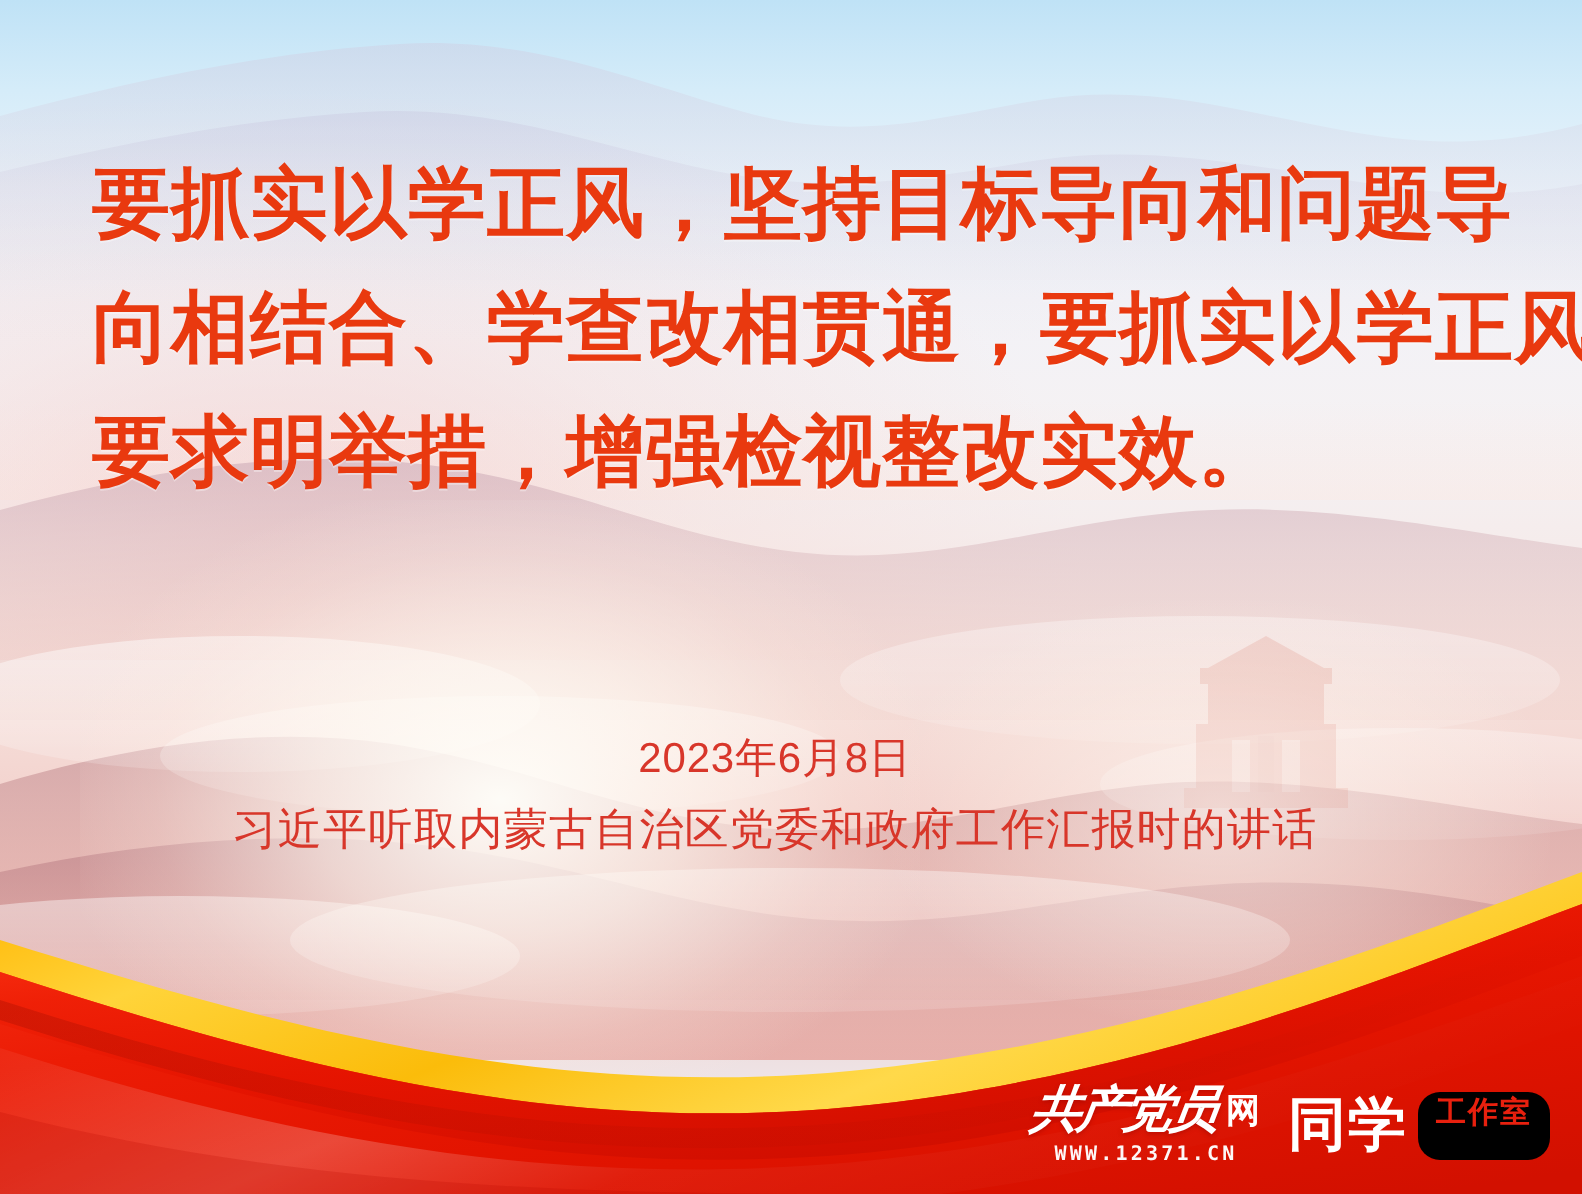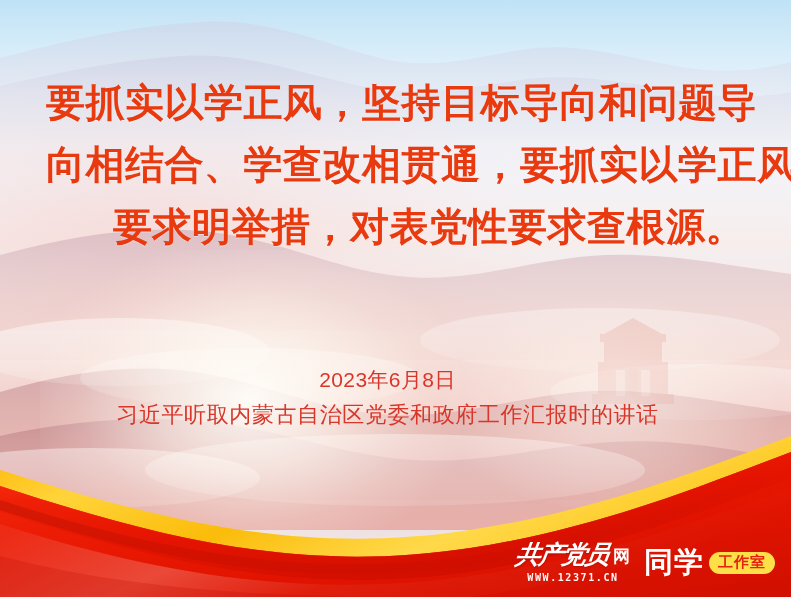--- a/index.html
+++ b/index.html
@@ -77,21 +77,21 @@
     left: 0; top: 0;
     width: 791px; height: 597px;
     pointer-events: none;
   }
 
   
   .headline {
     position: absolute;
     left: 0; right: 0;
     top: 72px;
-    text-align: right;
+    text-align: left;
     padding: 0 46px;
     box-sizing: border-box;
     z-index: 40;
   }
   .headline .hl {
     font-size: 39px;
     line-height: 62px;
     font-weight: 700;
     color: #e9390f;
     letter-spacing: 0.5px;
@@ -176,25 +176,25 @@
   }
   .logo-b .tx {
     font-size: 29px;
     font-weight: 700;
     color: #ffffff;
     letter-spacing: 1px;
     font-family: "DejaVu Sans", sans-serif;
     line-height: 1;
   }
   .logo-b .pill {
-    background: #fde047;
+    background: #000000;
     color: #e8200e;
     font-size: 15px;
     font-weight: 700;
-    padding: 3px 9px 4px 9px;
+    padding: 3px 9px 16px 9px;
     border-radius: 11px;
     letter-spacing: 1px;
     font-family: "DejaVu Sans", sans-serif;
     line-height: 1;
   }
 </style>
 </head>
 <body>
 
 <div id="poster">
@@ -264,21 +264,21 @@
       <rect x="629" y="368" width="8" height="28" fill="#b8301c" opacity="0.55"></rect>
     </g>
   </svg>
 
   <div class="glow"></div>
   <div class="glow2"></div>
 
   <div class="headline">
     <div class="hl">要抓实以学正风，坚持目标导向和问题导</div>
     <div class="hl">向相结合、学查改相贯通，要抓实以学正风</div>
-    <div class="hl">要求明举措，对表党性要求查根源。</div>
+    <div class="hl">要求明举措，增强检视整改实效。</div>
   </div>
 
   <div class="caption">
     <div class="date">2023年6月8日</div>
     <div class="src">习近平听取内蒙古自治区党委和政府工作汇报时的讲话</div>
   </div>
 
   <svg class="layer" viewBox="0 0 791 597" preserveAspectRatio="none">
     <defs>
       <linearGradient id="goldG" x1="0" y1="0" x2="1" y2="0.4">

